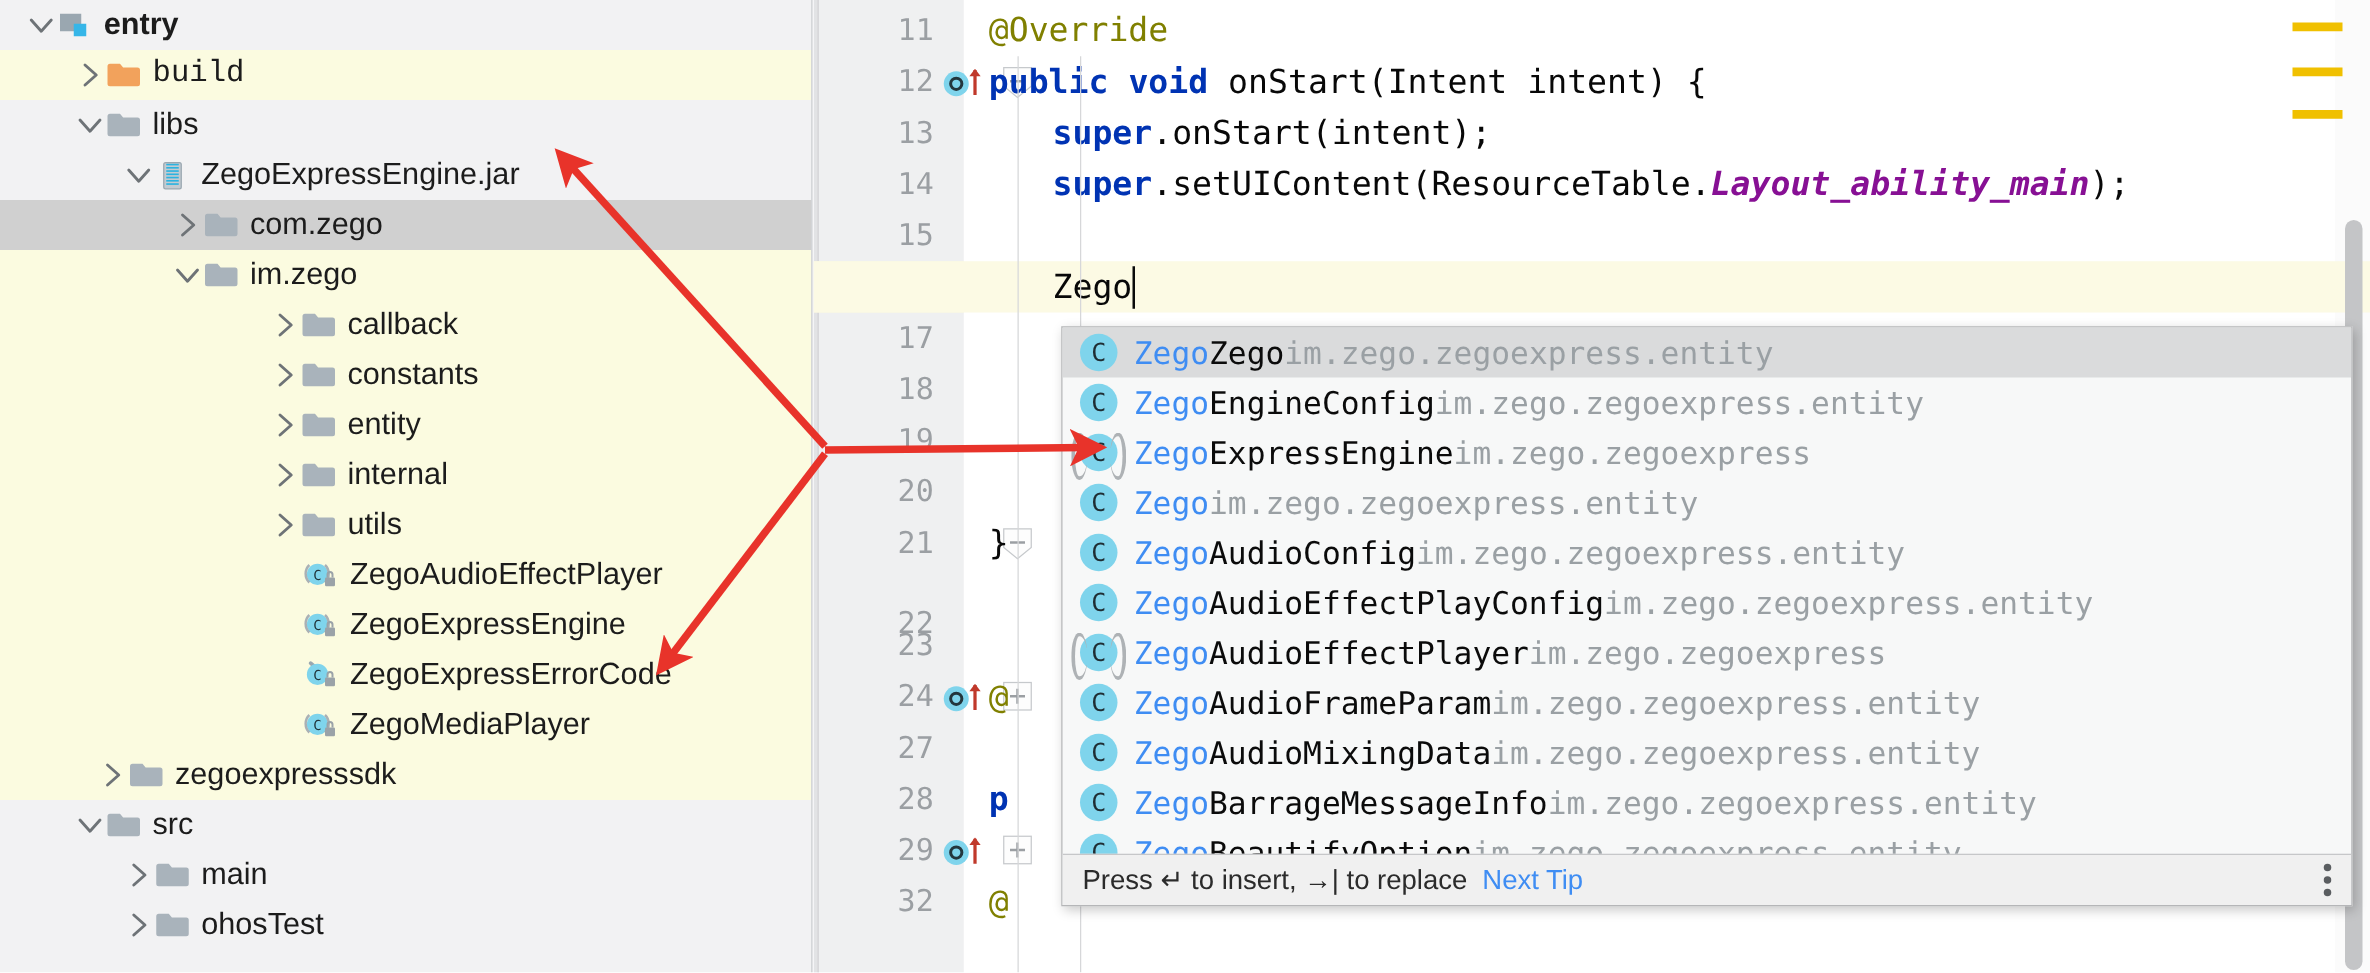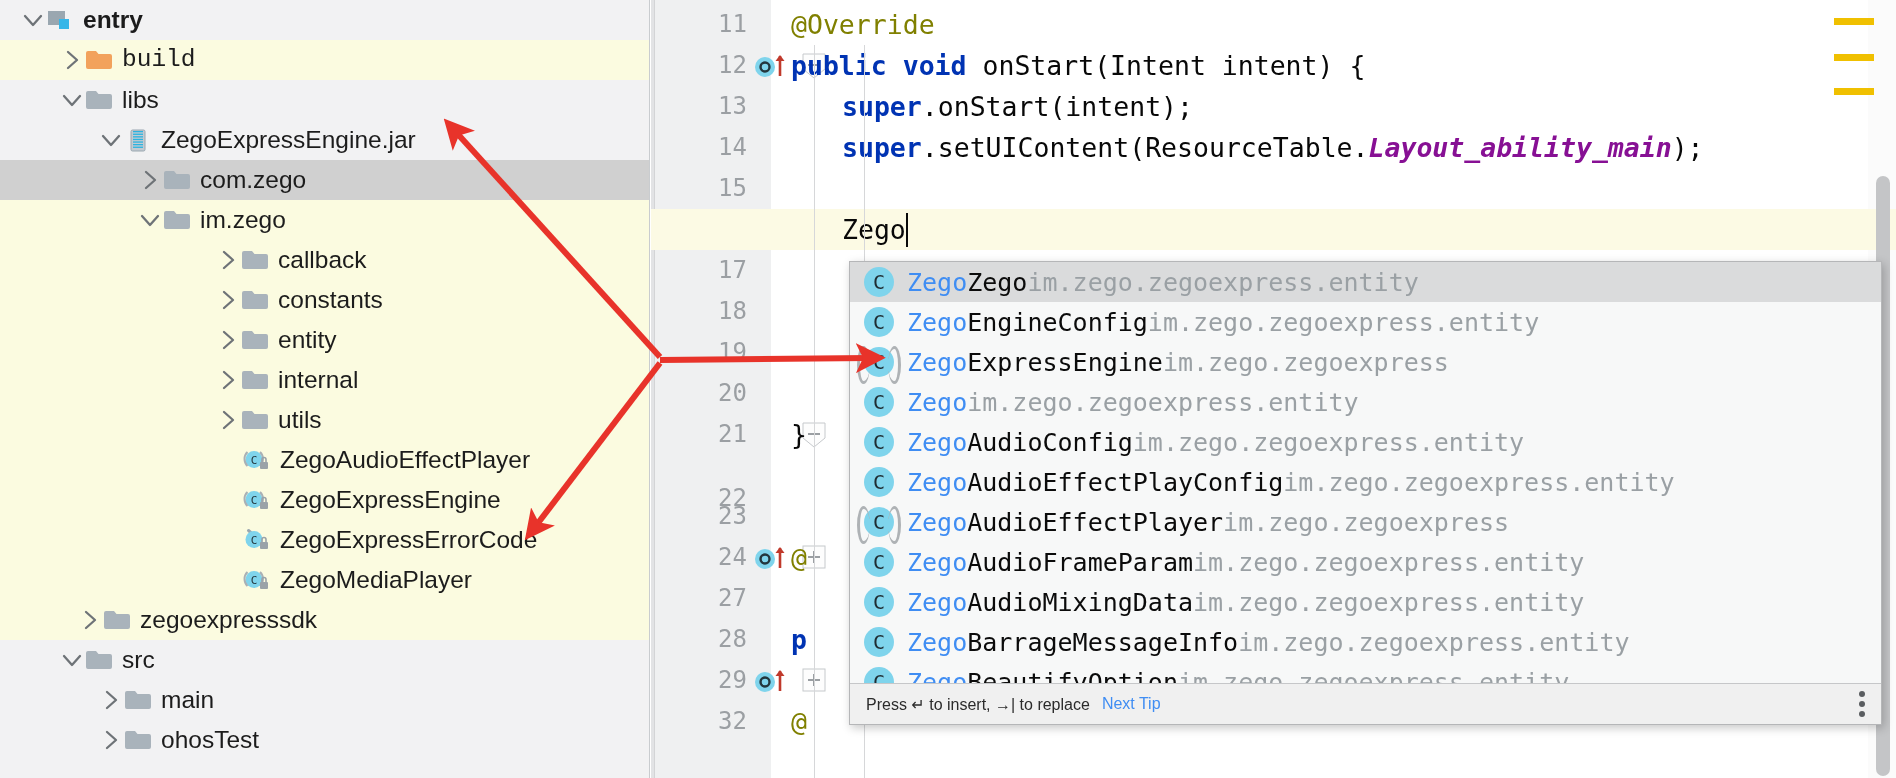--- a/index.html
+++ b/index.html
@@ -126,21 +126,21 @@
   .pname-pre { color:#3f8df3; }
   .pname     { color:#0b0b0b; }
   .ppkg      { color:#9aa0a4; margin-left: 0; }
 
   #popup-bar {
     position:absolute; left:0; right:0; bottom:0; height:41px;
     background: #f0f0f0;
     border-top: 1px solid #c6c7c9;
     display:flex; align-items:center;
     padding: 0 16px;
-    font-size: 16px; color:#2b2b2b;
+    font-size: 22px; color:#2b2b2b;
   }
   #popup-bar .hintlink { color:#3f8df3; margin-left: 12px; cursor:pointer; }
   #popup-bar .spacer { flex: 1 1 auto; }
   .bulb { width: 22px; height: 30px; position: relative; margin-right: 26px; }
   .bulb .glass { width:22px; height:22px; border-radius:50%; background:#f5a623; }
   .bulb .base  { width:14px; height:4px; background:#f5a623; margin:2px auto 0; border-radius:1px; }
   .kebab { width: 6px; }
   .kebab i { display:block; width:6px; height:6px; border-radius:50%; background:#5a5d60; margin:4px 0; }
 
   

